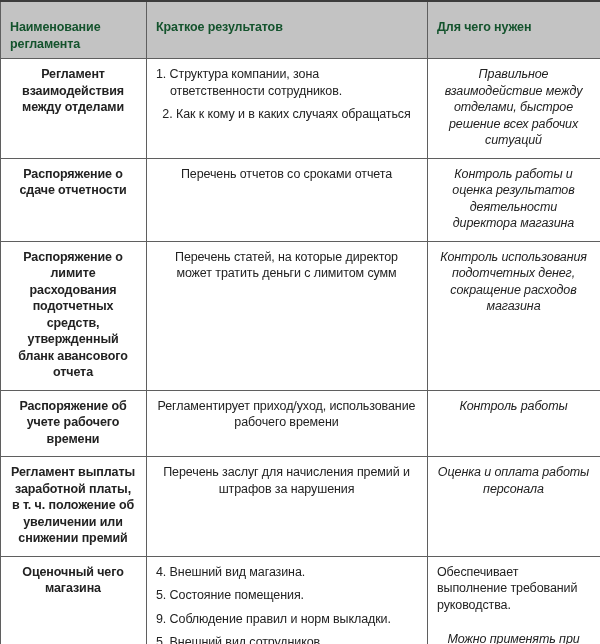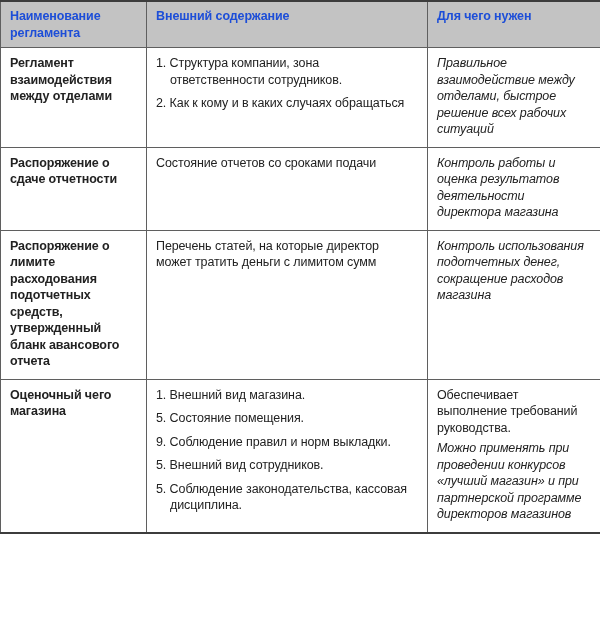--- a/index.html
+++ b/index.html
@@ -28,47 +28,47 @@
     padding: 7px 10px 9px 9px;
     font-size: 12.5px;
     line-height: 1.32;
     letter-spacing: -0.1px;
     word-wrap: break-word;
   }
   thead th {
     background: #c3c3c3;
     font-weight: bold;
     text-align: left;
-    padding-top: 6px;
+    padding-top: 17px;
     padding-bottom: 6px;
-    color: #1d4ed8;
+    color: #14532d;
   }
   td.col-name { font-weight: bold; }
   .para { margin: 0 0 7px 0; }
-  .para:last-child { margin-bottom: 0; }
+  .para:last-child { margin-bottom: 0; text-align: center; }
   .hang {
     padding-left: 14px;
     text-indent: -14px;
   }
-  td.col-purpose .para { margin-bottom: 4px; }
+  td.col-purpose .para { margin-bottom: 18px; }
   td.col-purpose .para:last-child { margin-bottom: 0; font-style: italic; }
 </style>
 </head>
 <body>
 
 <table class="regulations">
   <colgroup>
     <col class="c1">
     <col class="c2">
     <col class="c3">
   </colgroup>
   <thead>
     <tr>
       <th>Наименование регламента</th>
-      <th>Внешний содержание</th>
+      <th>Краткое результатов</th>
       <th>Для чего нужен</th>
     </tr>
   </thead>
   <tbody>
 
     <tr>
       <td class="col-name">
         <div class="para">Регламент взаимодействия между отделами</div>
       </td>
       <td class="col-summary">
@@ -78,47 +78,69 @@
       <td class="col-purpose">
         <div class="para">Правильное взаимодействие между отделами, быстрое решение всех рабочих ситуаций</div>
       </td>
     </tr>
 
     <tr>
       <td class="col-name">
         <div class="para">Распоряжение о сдаче отчетности</div>
       </td>
       <td class="col-summary">
-        <div class="para">Состояние отчетов со сроками подачи</div>
+        <div class="para">Перечень отчетов со сроками отчета</div>
       </td>
       <td class="col-purpose">
         <div class="para">Контроль работы и оценка результатов деятельности директора магазина</div>
       </td>
     </tr>
 
     <tr>
       <td class="col-name">
         <div class="para">Распоряжение о лимите расходования подотчетных средств, утвержденный бланк авансового отчета</div>
       </td>
       <td class="col-summary">
         <div class="para">Перечень статей, на которые директор может тратить деньги с лимитом сумм</div>
       </td>
       <td class="col-purpose">
         <div class="para">Контроль использования подотчетных денег, сокращение расходов магазина</div>
       </td>
     </tr>
 
+    <tr>
+      <td class="col-name">
+        <div class="para">Распоряжение об учете рабочего времени</div>
+      </td>
+      <td class="col-summary">
+        <div class="para">Регламентирует приход/уход, использование рабочего времени</div>
+      </td>
+      <td class="col-purpose">
+        <div class="para">Контроль работы</div>
+      </td>
+    </tr>
 
+    <tr>
+      <td class="col-name">
+        <div class="para">Регламент выплаты заработной платы, в т. ч. положение об увеличении или снижении премий</div>
+      </td>
+      <td class="col-summary">
+        <div class="para">Перечень заслуг для начисления премий и штрафов за нарушения</div>
+      </td>
+      <td class="col-purpose">
+        <div class="para">Оценка и оплата работы персонала</div>
+      </td>
+    </tr>
 
     <tr>
       <td class="col-name">
         <div class="para">Оценочный чего магазина</div>
       </td>
       <td class="col-summary">
-        <div class="para hang">1. Внешний вид магазина.</div>
+        <div class="para hang">4. Внешний вид магазина.</div>
         <div class="para hang">5. Состояние помещения.</div>
         <div class="para hang">9. Соблюдение правил и норм выкладки.</div>
         <div class="para hang">5. Внешний вид сотрудников.</div>
         <div class="para hang">5. Соблюдение законодательства, кассовая дисциплина.</div>
 
       </td>
       <td class="col-purpose">
         <div class="para">Обеспечивает выполнение требований руководства.</div>
         <div class="para">Можно применять при проведении конкурсов «лучший магазин» и при партнерской программе директоров магазинов</div>
       </td>

